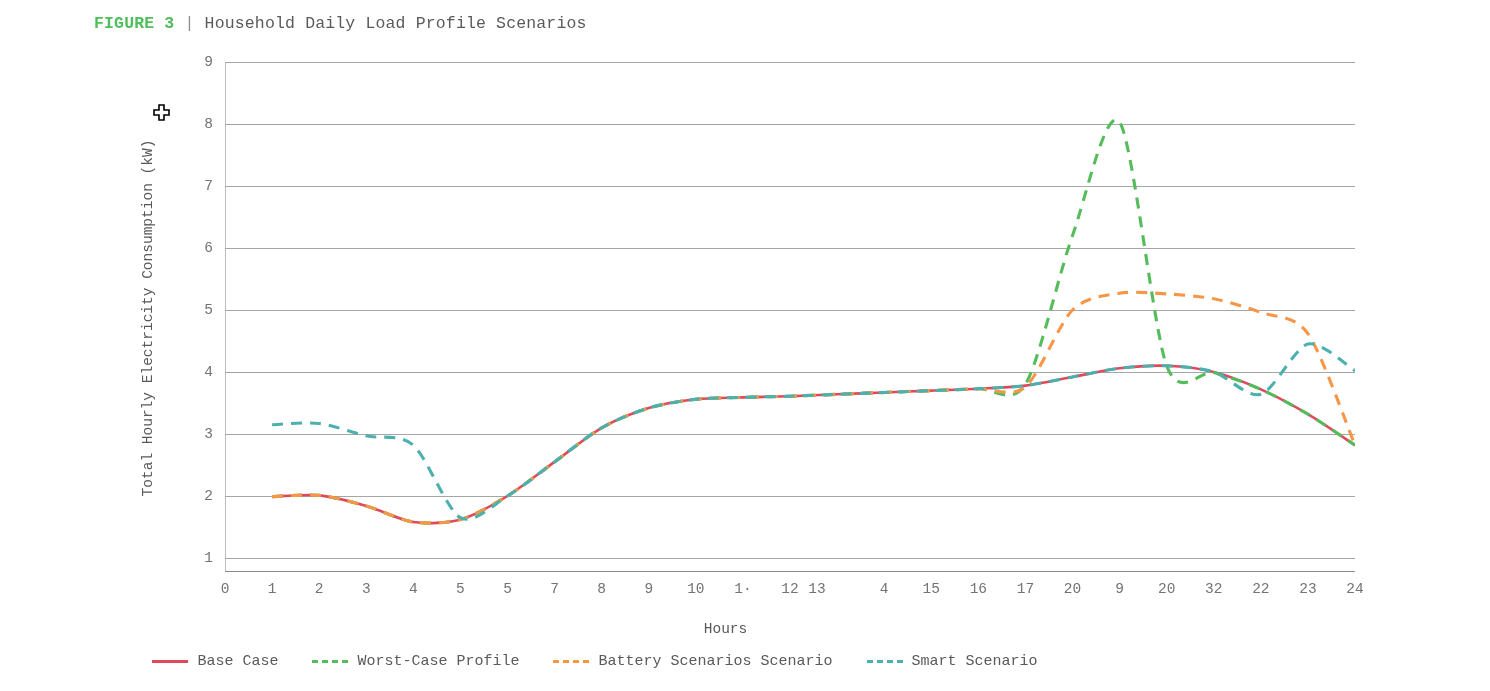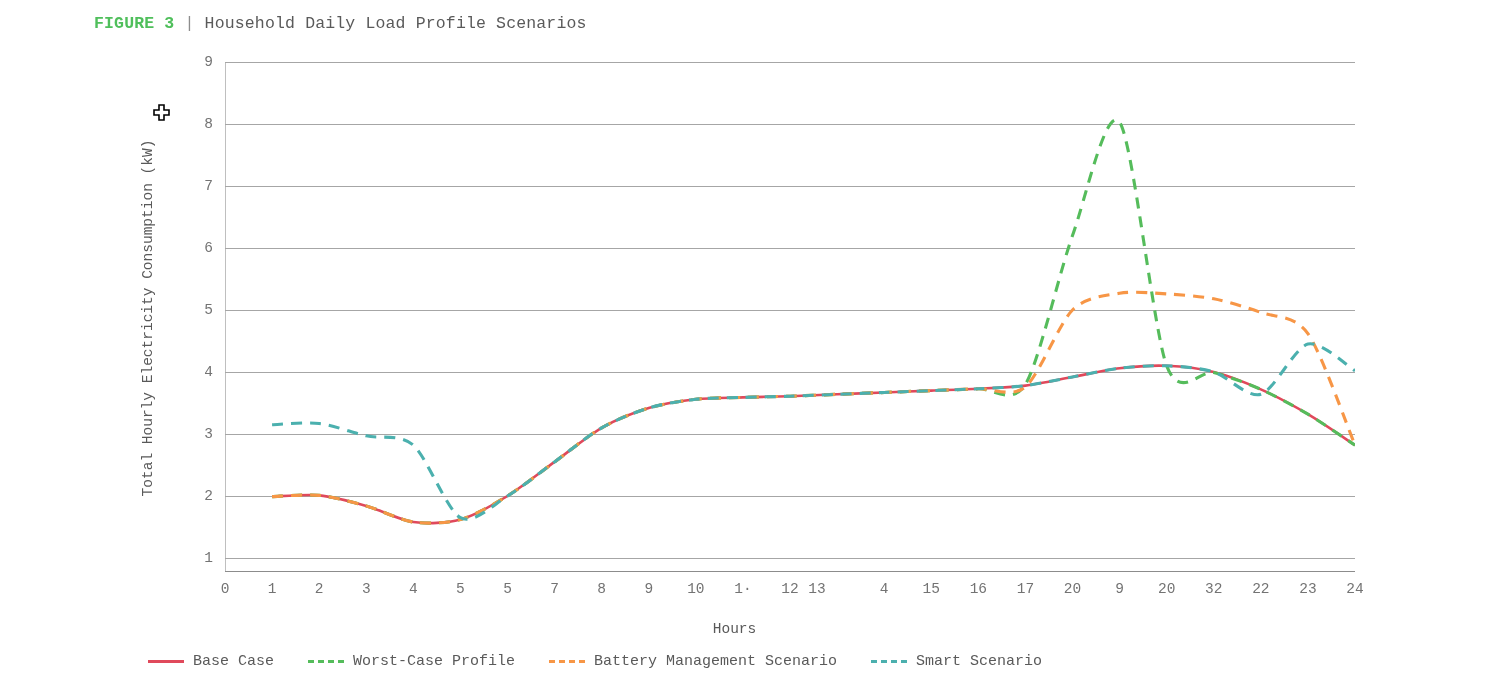--- a/index.html
+++ b/index.html
@@ -50,21 +50,21 @@
   }
   .xtick{
     position:absolute;
     top:581px;width:40px;text-align:center;
     font-size:14.5px;color:#737373;
     transform:translateX(-50%);
   }
 
   
   .xaxis-title{
-    position:absolute;left:9px;top:621px;width:1350px;
+    position:absolute;left:0;top:621px;width:1350px;
     text-align:center;font-size:14.5px;color:#595959;
     padding-left:101px;box-sizing:border-box;
   }
   .yaxis-title{
     position:absolute;
     left:-52px;top:310px;
     width:400px;text-align:center;
     font-size:14.5px;color:#595959;
     transform:rotate(-90deg);
     transform-origin:center center;
@@ -168,21 +168,21 @@
       <div class="legend-item">
         <span class="legend-swatch solid" style="border-top-color: rgb(224, 73, 91);"></span>
         <span class="legend-label">Base Case</span>
       </div>
       <div class="legend-item">
         <span class="legend-swatch dashed" style="border-top-color: rgb(85, 188, 91);"></span>
         <span class="legend-label">Worst-Case Profile</span>
       </div>
       <div class="legend-item">
         <span class="legend-swatch dashed" style="border-top-color: rgb(247, 150, 70);"></span>
-        <span class="legend-label">Battery Management Scenario</span>
+        <span class="legend-label">Battery Scenarios Scenario</span>
       </div>
       <div class="legend-item">
         <span class="legend-swatch dashed" style="border-top-color: rgb(75, 176, 174);"></span>
         <span class="legend-label">Smart Scenario</span>
       </div>
     </div>
 
   <svg class="cursor-crosshair" viewBox="0 0 19 19">
     <path d="M7 1 L12 1 L12 6 L17 6 L17 11 L12 11 L12 16 L7 16 L7 11 L2 11 L2 6 L7 6 Z" fill="#ffffff" stroke="#000000" stroke-width="1.6"></path>
   </svg>

